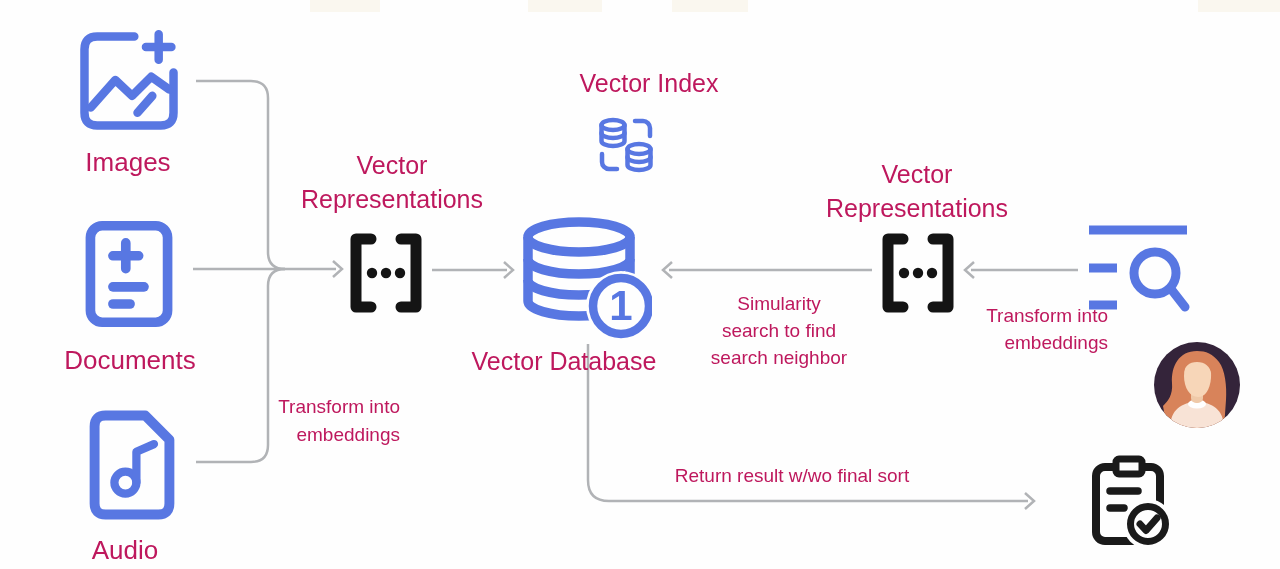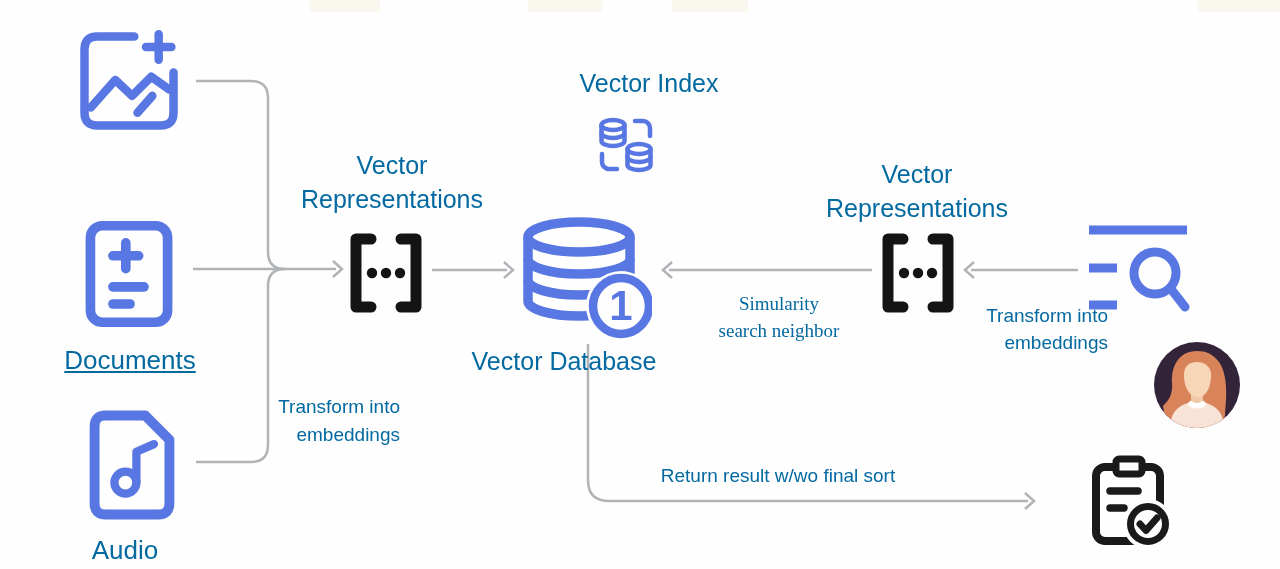--- a/index.html
+++ b/index.html
@@ -1,21 +1,21 @@
 <!DOCTYPE html>
 <html><head>
 <meta charset="utf-8">
 <style>
   html,body{margin:0;padding:0;background:#fff;}
   #canvas{
     position:relative;width:1280px;height:569px;background:#fefefe;
     font-family:"Liberation Sans", sans-serif;color:#2f3134;overflow:hidden;
   }
   .abs{position:absolute;}
-  .label{color:#0369a1;text-align:center;line-height:1.25;}
+  .label{color:#be185d;text-align:center;line-height:1.25;}
   .label-lg{font-size:25px;}
   .label-sm{font-size:19px;line-height:1.42;}
   .left-align{text-align:right;}
   svg{display:block;}
   .top-strip{position:absolute;top:0;height:12px;background:#faf7ef;}
 </style>
 </head>
 <body>
 
 <div id="canvas">
@@ -43,30 +43,31 @@
   </svg>
 
   <div class="abs" style="left:76px;top:28px;">
     <svg width="106" height="106" viewBox="0 0 100 100" fill="none" stroke="#5877E2" stroke-width="8" stroke-linecap="round" stroke-linejoin="round">
       <path d="M55,8 H20 Q8,8 8,20 V80 Q8,92 20,92 H80 Q92,92 92,80 V42"></path>
       <path d="M78,6 V30 M66,18 H90"></path>
       <path d="M14,75 L37,49 L53,64 L71,46 L88,58"></path>
       <path d="M58,80 L72,64"></path>
     </svg>
   </div>
+  <div class="abs label label-lg" style="left:58px;top:146px;width:140px;font-size:26px;">Images</div>
 
   <div class="abs" style="left:84px;top:220px;">
     <svg width="90" height="108" viewBox="0 0 84 100" fill="none" stroke="#5877E2" stroke-width="9" stroke-linecap="round" stroke-linejoin="round">
       <rect x="6" y="5" width="72" height="90" rx="11"></rect>
       <path d="M39,21 V45 M27,33 H51"></path>
       <path d="M27,62 H56"></path>
       <path d="M27,78 H43"></path>
     </svg>
   </div>
-  <div class="abs label label-lg" style="left:40px;top:344px;width:180px;font-size:26px;text-decoration:underline;">Documents</div>
+  <div class="abs label label-lg" style="left:40px;top:344px;width:180px;font-size:26px;">Documents</div>
 
   <div class="abs" style="left:88px;top:410px;">
     <svg width="88" height="110" viewBox="0 0 80 100" fill="none" stroke="#5877E2" stroke-width="9" stroke-linecap="round" stroke-linejoin="round">
       <path d="M52,5 H16 Q6,5 6,15 V85 Q6,95 16,95 H64 Q74,95 74,85 V27 L52,5 Z"></path>
       <circle cx="34" cy="66" r="10" stroke-width="7.5"></circle>
       <path d="M44,66 V38 L60,31" stroke-width="7.5"></path>
     </svg>
   </div>
   <div class="abs label label-lg" style="left:55px;top:534px;width:140px;font-size:26px;">Audio</div>
 
@@ -110,22 +111,23 @@
         <path d="M8,64 a51,15 0 0 0 102,0"></path>
         <path d="M8,85 a51,15 0 0 0 102,0"></path>
       </g>
       <circle cx="101" cy="90" r="35" fill="#fefefe" stroke="none"></circle>
       <circle cx="101" cy="90" r="28" fill="#fefefe" stroke="#5877E2" stroke-width="8.5"></circle>
       <text x="101" y="104" text-anchor="middle" font-size="42" font-weight="bold" font-family="Liberation Sans, sans-serif" fill="#5877E2">1</text>
     </svg>
   </div>
   <div class="abs label label-lg" style="left:444px;top:346px;width:240px;">Vector Database</div>
 
-  <div class="abs label label-sm" style="left:679px;top:291px;width:200px;font-family:Liberation Serif, serif;">
+  <div class="abs label label-sm" style="left:679px;top:291px;width:200px;">
     <div>Simularity</div>
+    <div>search to find</div>
     <div>search neighbor</div>
   </div>
 
   <div class="abs label label-lg" style="left:797px;top:157px;width:240px;line-height:34px;">
     <div>Vector</div>
     <div>Representations</div>
   </div>
   <div class="abs" style="left:876px;top:232px;">
     <svg width="84" height="82" viewBox="0 0 84 82" fill="none" stroke="#141414" stroke-width="11" stroke-linecap="round" stroke-linejoin="round">
       <path d="M27,7 H12 V75 H27"></path>
@@ -170,21 +172,21 @@
         <path d="M43,9 C25,9 17,24 18,41 C19,53 14,59 9,64 L13,86 H70 L72,58 C73,44 71,28 65,20 C59,12 52,9 43,9 Z" fill="#D8835A"></path>
         <path d="M16,86 C16,68 28,60 43,60 C58,60 70,68 70,86 Z" fill="#F8E3D6"></path>
         <ellipse cx="43" cy="62" rx="9" ry="4.5" fill="#ffffff"></ellipse>
         <rect x="37" y="46" width="12" height="15" rx="5" fill="#EFC9A8"></rect>
         <path d="M43,15 C53,15 58,24 57,36 C56,48 51,55 44,55 C36,55 30,46 30,34 C30,22 35,15 43,15 Z" fill="#F7D6B8"></path>
         <path d="M29,33 Q29,13 44,13 Q59,13 58,33 Q55,20 43,20 Q31,20 29,33 Z" fill="#D8835A"></path>
       </g>
     </svg>
   </div>
 
-  <div class="abs label label-sm" style="left:628px;top:463px;width:300px;">Return result w/wo final sort</div>
+  <div class="abs label label-sm" style="left:642px;top:463px;width:300px;">Return result w/wo final sort</div>
 
   <div class="abs" style="left:1086px;top:455px;">
     <svg width="86" height="92" viewBox="0 0 86 92">
       <rect x="10" y="12" width="64" height="74" rx="9" fill="none" stroke="#1A1A1A" stroke-width="8"></rect>
       <path d="M24,36 H52" stroke="#1A1A1A" stroke-width="7.5" stroke-linecap="round"></path>
       <path d="M24,53 H38" stroke="#1A1A1A" stroke-width="7.5" stroke-linecap="round"></path>
       <rect x="30" y="4" width="26" height="15" rx="3" fill="#fefefe" stroke="#1A1A1A" stroke-width="7"></rect>
       <circle cx="62" cy="69" r="25" fill="#fefefe" stroke="none"></circle>
       <circle cx="62" cy="69" r="17.5" fill="#fefefe" stroke="#1A1A1A" stroke-width="7"></circle>
       <path d="M54,69 L60,75.5 L71,63" fill="none" stroke="#1A1A1A" stroke-width="7" stroke-linecap="round" stroke-linejoin="round"></path>

